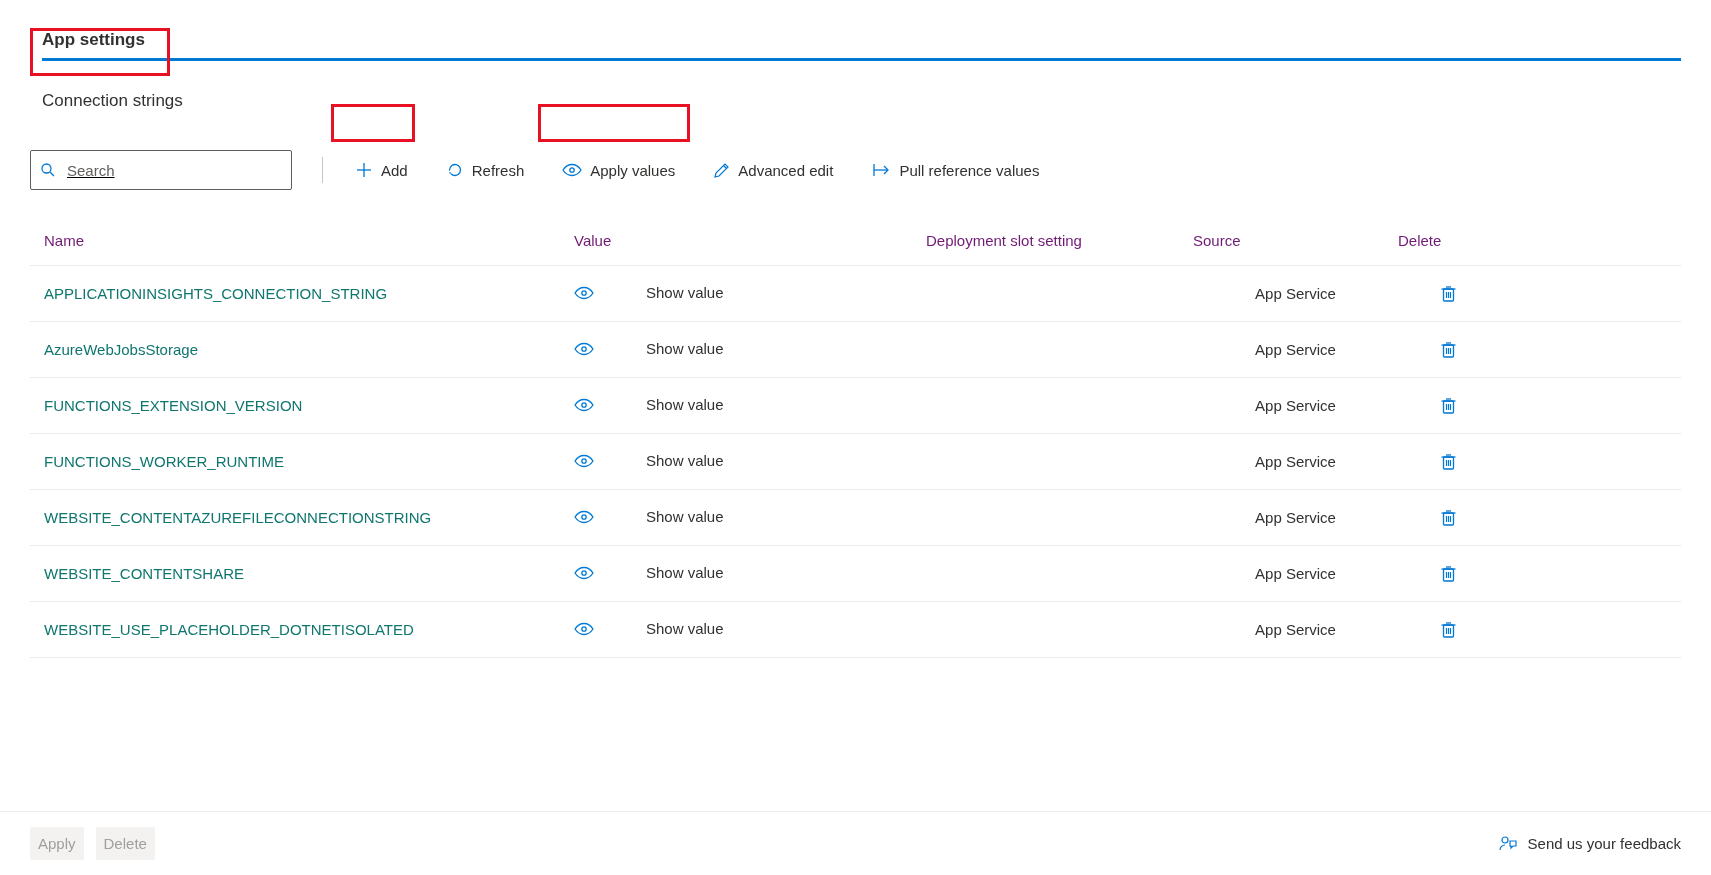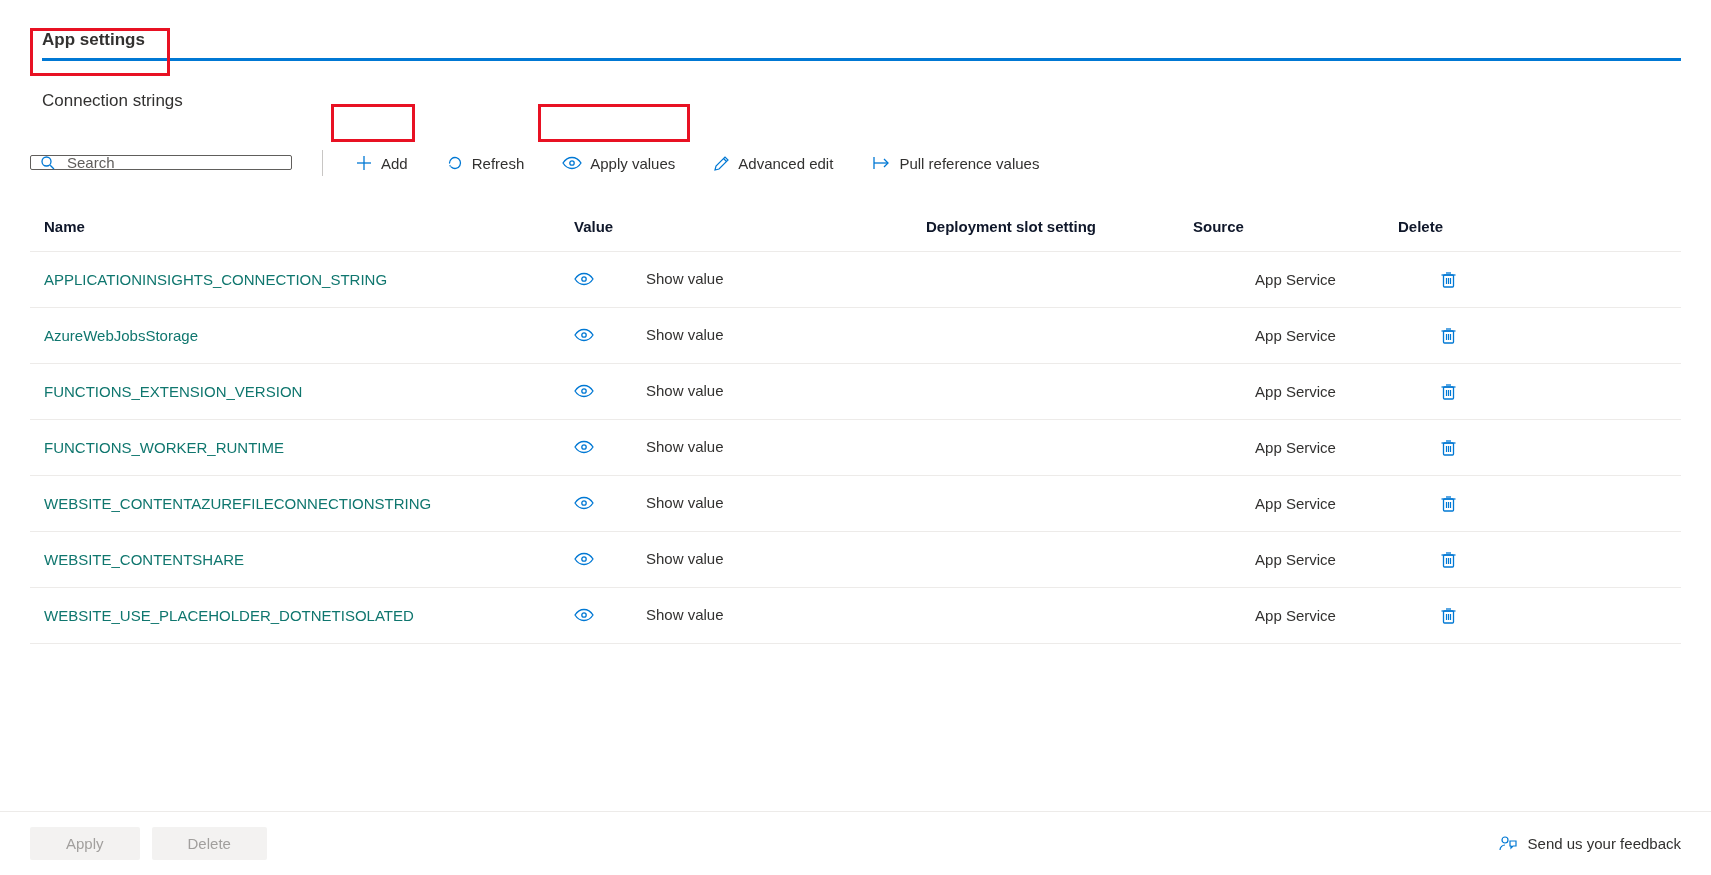--- a/index.html
+++ b/index.html
@@ -10,43 +10,43 @@
     .tab { font-size: 17px; color: #323130; cursor: pointer; padding-bottom: 8px; border-bottom: 3px solid transparent; }
     .tab.active { font-weight: 600; border-bottom: 3px solid #0078d4; }
     
     .highlight-box { border: 3px solid #e81123; position: absolute; pointer-events: none; }
     .hb1 { top: 28px; left: 30px; width: 140px; height: 48px; }
     .hb2 { top: 104px; left: 331px; width: 84px; height: 38px; }
     .hb3 { top: 104px; left: 538px; width: 152px; height: 38px; }
     
     .toolbar { display: flex; align-items: center; gap: 26px; margin-bottom: 42px; padding-left: 0; }
     .search-wrap { position: relative; width: 262px; }
-    .search-input { width: 100%; height: 15px; padding: 6px 8px 6px 36px; border: 1px solid #605e5c; border-radius: 2px; font-size: 15px; outline: none; text-decoration: underline; }
+    .search-input { width: 100%; height: 40px; padding: 6px 8px 6px 36px; border: 1px solid #605e5c; border-radius: 2px; font-size: 15px; outline: none; text-decoration: underline; }
     .search-input::placeholder { color: #605e5c; }
     .search-icon { position: absolute; left: 10px; top: 50%; transform: translateY(-50%); color: #0078d4; }
     .divider { width: 1px; height: 26px; background: #c8c6c4; margin: 0 0 0 4px; }
     .tbtn { display: inline-flex; align-items: center; gap: 8px; font-size: 15px; color: #323130; cursor: pointer; background: none; border: none; padding: 4px 6px; }
     .tbtn .icn { color: #0078d4; display:inline-flex; align-items:center; }
     
     .table-head { display: grid; grid-template-columns: 530px 352px 267px 205px 100px; padding: 0 14px 16px 14px; border-bottom: 1px solid #edebe9; }
-    .th { font-weight: 700; font-size: 15px; color: #0f172a; }
+    .th { font-weight: 400; font-size: 15px; color: #701a75; }
     
     .table-body { }
     .row { display: grid; grid-template-columns: 530px 352px 267px 205px 100px; align-items: center; padding: 18px 14px; border-bottom: 1px solid #edebe9; }
     .cell-name { color: #0f766e; font-size: 15px; cursor: pointer; }
     .cell-value { display: inline-flex; align-items: center; gap: 8px; cursor: pointer; }
     .cell-value .icn { color: #0078d4; display:inline-flex; }
     .cell-value .lbl { color: #323130; font-size: 15px; margin-left: 44px; }
     .cell-source { color: #323130; font-size: 15px; text-align: center; }
     .cell-delete { display:flex; justify-content:center; }
     .cell-delete .icn { color: #0078d4; cursor: pointer; }
     
     .footer { position: absolute; bottom: 0; left: 0; right: 0; height: 64px; border-top: 1px solid #edebe9; display: flex; align-items: center; justify-content: space-between; padding: 0 30px; }
     .footer-left { display: flex; gap: 12px; }
-    .fbtn { border: none; background: #f3f2f1; color: #a19f9d; padding: 8px 36px; font-size: 15px; border-radius: 2px; cursor: not-allowed; }
+    .fbtn { border: none; background: #f3f2f1; color: #a19f9d; padding: 8px 8px; font-size: 15px; border-radius: 2px; cursor: not-allowed; }
     .feedback { display: inline-flex; align-items: center; gap: 10px; color: #323130; cursor: pointer; font-size: 15px; }
     .feedback .icn { color: #0078d4; }
     
     svg { display: block; }
   </style>
 </head>
 <body>
 
 <div class="page">
 

